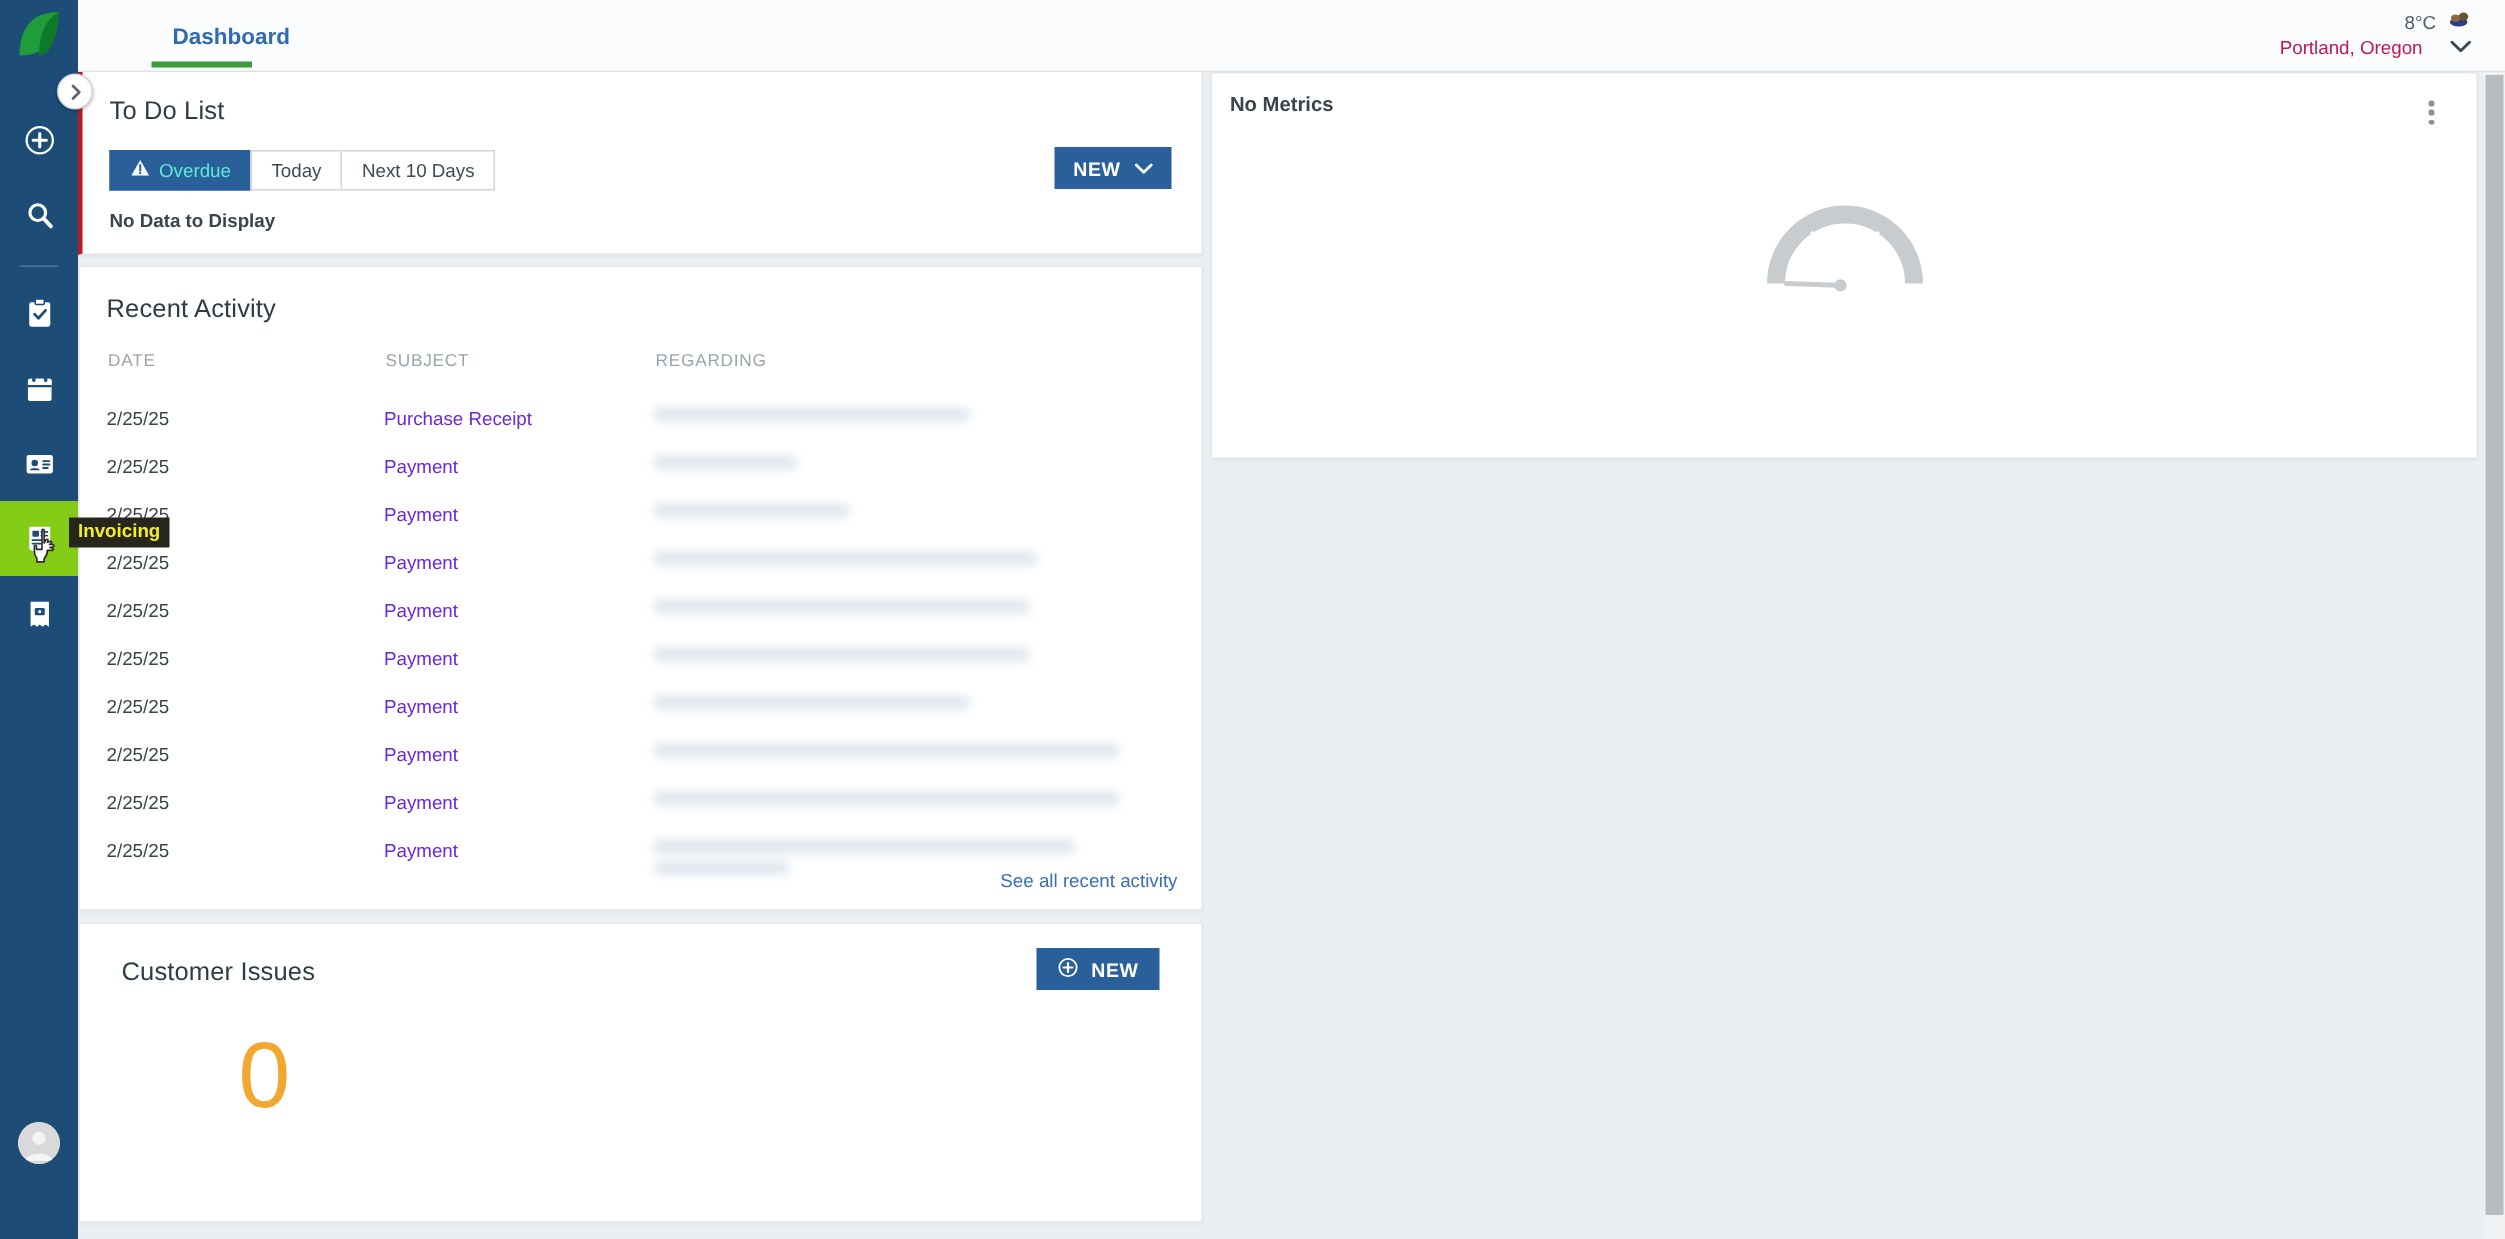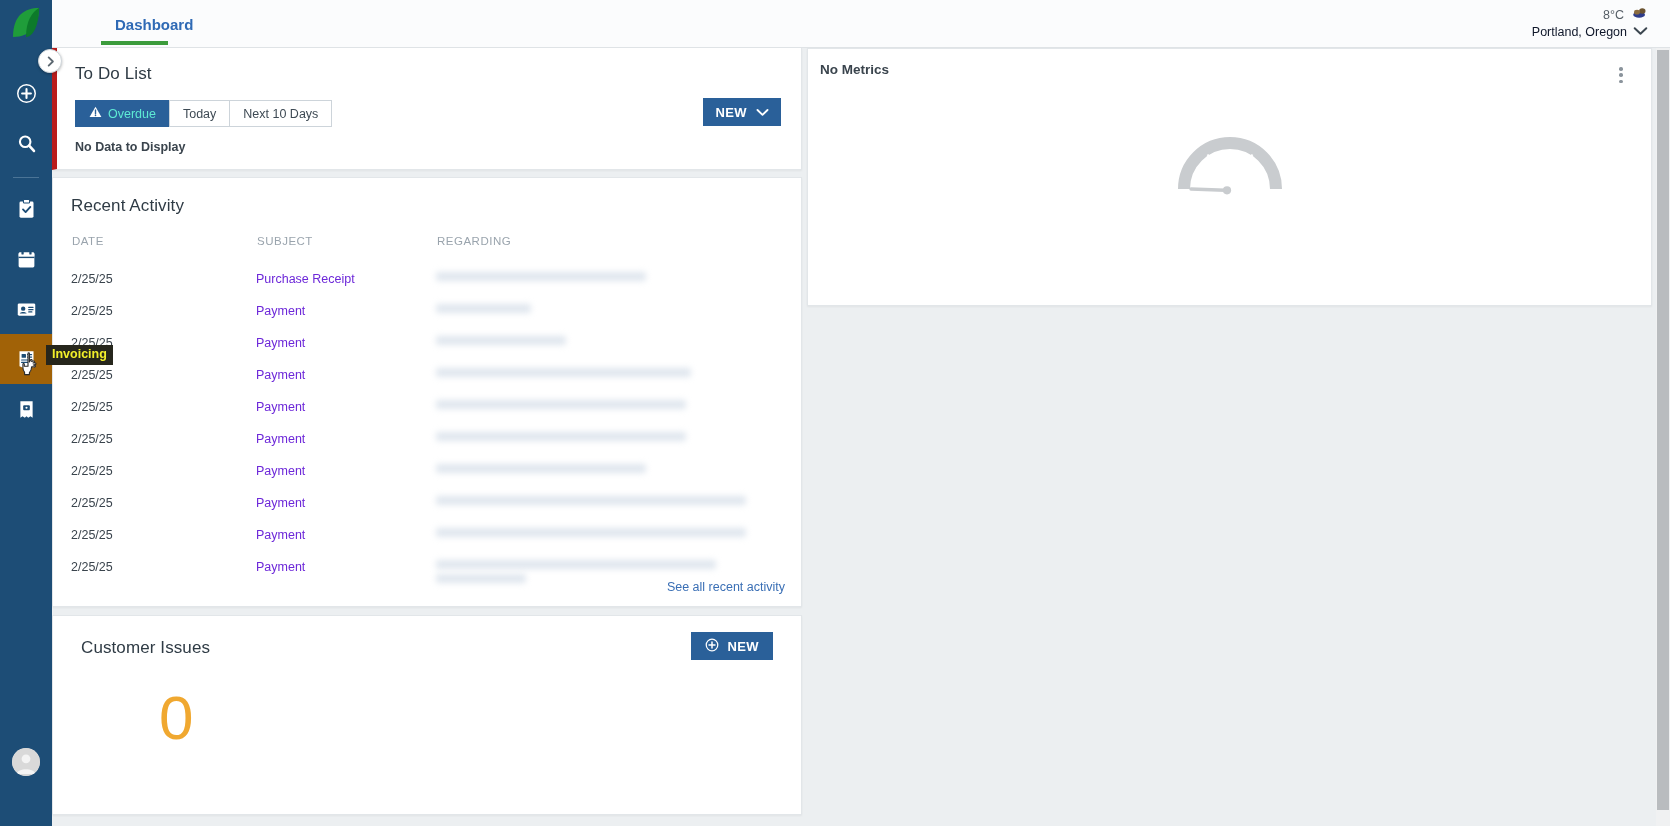--- a/index.html
+++ b/index.html
@@ -26,21 +26,21 @@
     display: flex; align-items: center; justify-content: center;
   }
   .rail-icons { margin-top: 28px; width: 100%; display: flex; flex-direction: column; align-items: center; }
   .rail-btn {
     width: 52px; height: 50px;
     display: flex; align-items: center; justify-content: center;
     position: relative;
     cursor: pointer;
   }
   .rail-btn svg { display: block; }
-  .rail-btn.active { background: #a16207; }
+  .rail-btn.active { background: #84cc16; }
   .rail-sep { width: 26px; height: 1px; background: #4b7496; margin: 9px 0 6px 0; }
   .rail-spacer { flex: 1 1 auto; }
   .rail-avatar {
     width: 28px; height: 28px; border-radius: 50%;
     background: #d8d8d8; margin-bottom: 50px;
     display: flex; align-items: flex-end; justify-content: center;
     overflow: hidden;
   }
 
   
@@ -92,21 +92,21 @@
   .tab-underline {
     position: absolute; left: 49px; top: 41px;
     width: 67px; height: 4px; background: #3c9c3c;
   }
   .weather {
     position: absolute; right: 22px; top: 6px;
     text-align: right; line-height: 17px;
   }
   .weather-top { font-size: 12.5px; color: #555e66; display: flex; align-items: center; justify-content: flex-end; gap: 8px;}
   .weather-loc {
-    font-size: 12.5px; color: #0f172a; display: flex; align-items: center; justify-content: flex-end; gap: 6px;
+    font-size: 12.5px; color: #be185d; display: flex; align-items: center; justify-content: flex-end; gap: 18px;
     cursor: pointer;
   }
 
   
   .content {
     position: absolute; left: 52px; top: 48px;
     width: 1606px; height: 778px;
     background: #eceff1;
     overflow: hidden;
   }
@@ -122,21 +122,21 @@
     background: #ffffff;
     border: 1px solid #e2e6e9;
     border-top: none;
     position: relative;
   }
   .card-shadow { box-shadow: 0 1px 2px rgba(0,0,0,.05); }
 
   
   .todo {
     height: 122px; padding: 16px 20px 0 18px;
-    border-left: 5px solid #b91c1c;
+    border-left: 3px solid #b91c1c;
   }
   .card-title {
     font-size: 17px; font-weight: 400; color: #2f3b45; letter-spacing: .1px;
   }
   .btn-group { display: flex; margin-top: 16px; }
   .seg {
     height: 27px; padding: 0 13px;
     display: flex; align-items: center; gap: 6px;
     font-size: 12.5px; color: #3e4a54;
     background: #ffffff;

